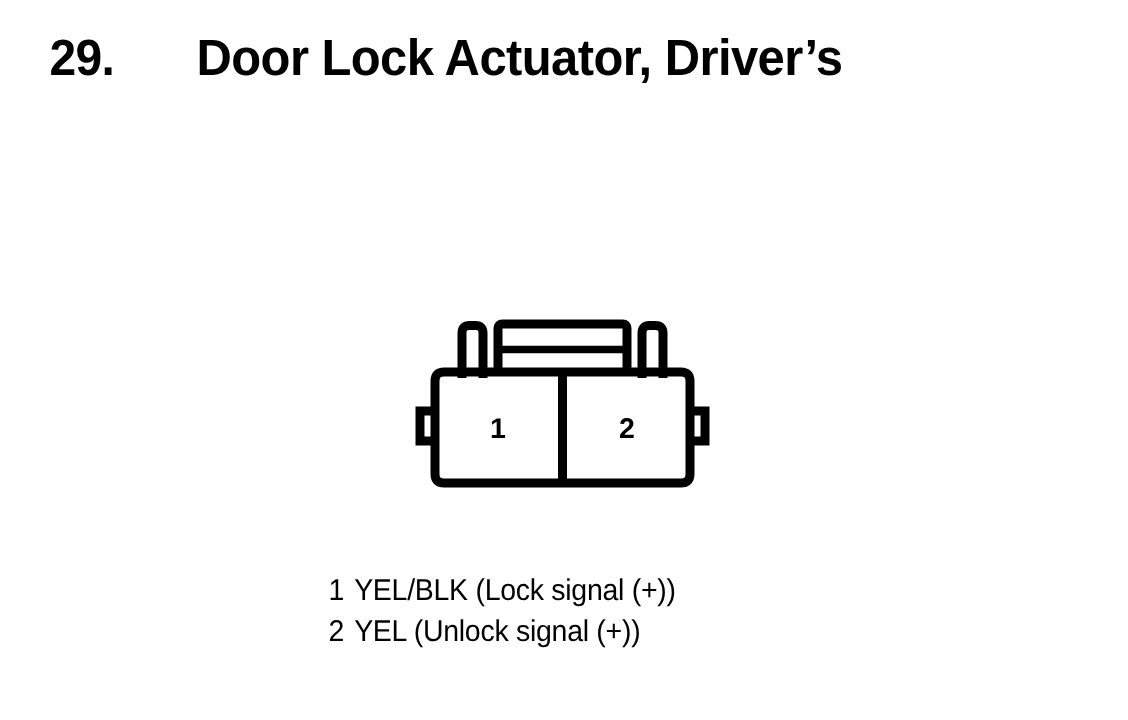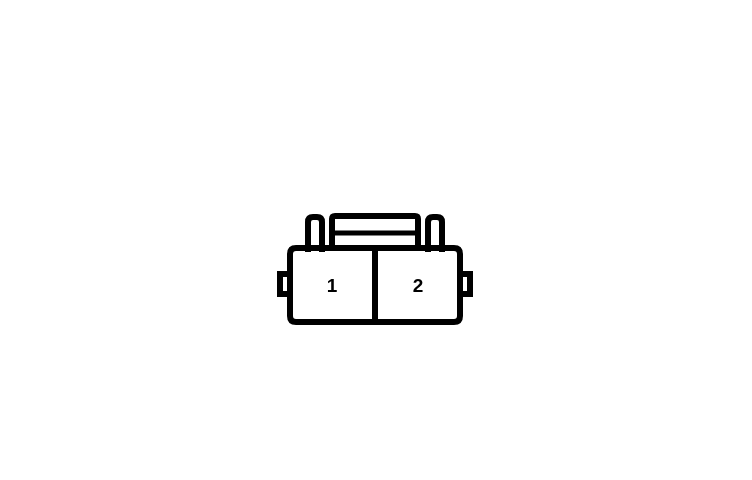--- a/index.html
+++ b/index.html
@@ -99,20 +99,24 @@
   .legend-pin {
     display: inline-block;
     width: 18px;
   }
 </style>
 </head>
 <body>
 
 <div class="page">
 
+  <div class="title-row">
+    <span class="title-num">29.</span>
+    <span class="title-text">Door Lock Actuator, Driver’s</span>
+  </div>
 
 
   <div class="connector">
     <svg width="210" height="125" viewBox="0 0 210 125" xmlns="http://www.w3.org/2000/svg">
       <g fill="none" stroke="#000000" stroke-width="6" stroke-linejoin="miter" stroke-linecap="butt">
 
         <path d="M 38 44 L 38 14 Q 38 9 43 9 L 47 9 Q 52 9 52 14 L 52 44"></path>
 
         <path d="M 158 44 L 158 14 Q 158 9 163 9 L 167 9 Q 172 9 172 14 L 172 44"></path>
 
@@ -127,14 +131,22 @@
         <path d="M 20 66 L 10 66 L 10 86 L 20 86"></path>
 
         <path d="M 190 66 L 200 66 L 200 86 L 190 86"></path>
       </g>
 
       <text x="62" y="84" font-family="Liberation Sans, sans-serif" font-size="19" font-weight="bold" fill="#000000" text-anchor="middle">1</text>
       <text x="148" y="84" font-family="Liberation Sans, sans-serif" font-size="19" font-weight="bold" fill="#000000" text-anchor="middle">2</text>
     </svg>
   </div>
 
+  <div class="legend">
+    <div class="legend-line">
+      <span class="legend-pin">1</span><span>YEL/BLK (Lock signal (+))</span>
+    </div>
+    <div class="legend-line">
+      <span class="legend-pin">2</span><span>YEL (Unlock signal (+))</span>
+    </div>
+  </div>
 
 </div>
 
 </body></html>

